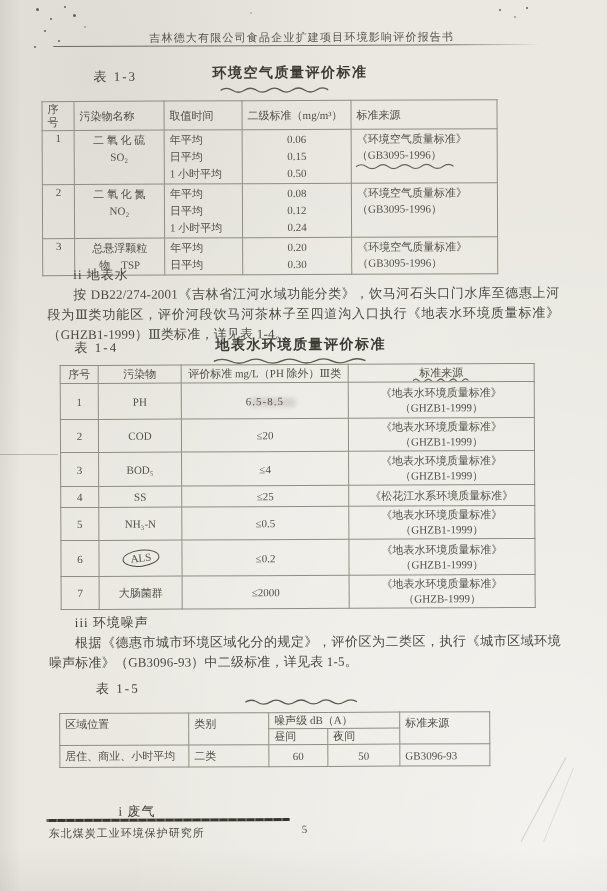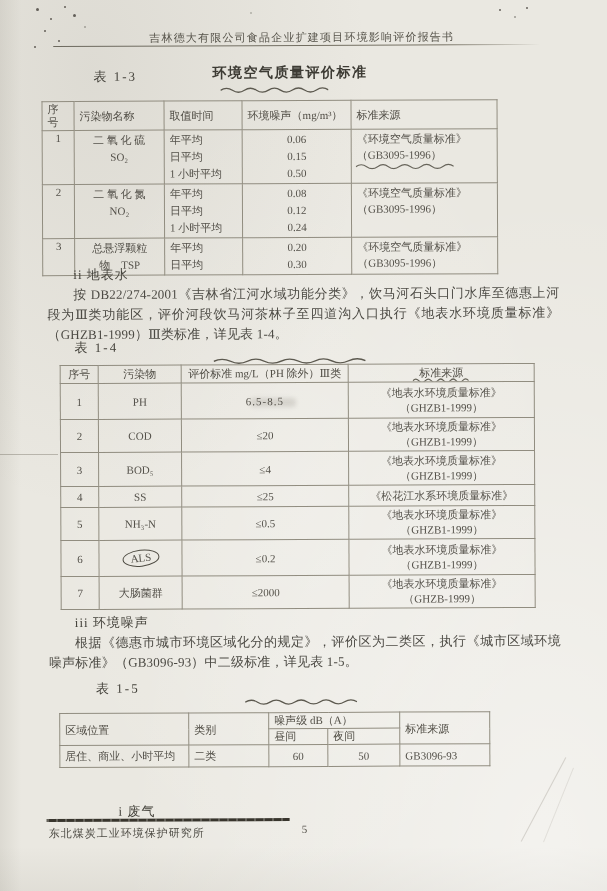--- a/index.html
+++ b/index.html
@@ -31,21 +31,21 @@
   .tc{text-align:center;}
   .vt{vertical-align:top;}
   .t3 td div{line-height:17px;}
   .t4 td{text-align:center;vertical-align:middle;}
   .t4 th{text-align:center;}
   .src-lines div{line-height:15px;}
   .src-lines div:empty{display:none;}
   .t3 .src-lines div{line-height:16px;}
   .pos-rel{position:relative;}
   .t5 th.vtp,.t5 td{vertical-align:middle;}
-  .t5 th.vtp{vertical-align:top;padding-top:10px;}
+  .t5 th.vtp{vertical-align:top;padding-top:4px;}
   .wavy{position:absolute;}
   .circle{display:inline-block;border:1.2px solid #4e4b42;border-radius:50%;
     padding:1px 7px 2px 7px;transform:rotate(-6deg);}
   .footer-rule{top:818px;left:45px;width:243px;height:3px;background:#38352d;
     background-image:repeating-linear-gradient(90deg, rgba(234,232,225,0.25) 0 2px, rgba(0,0,0,0) 2px 9px);}
   .footer-org{top:825px;left:47px;font-size:11px;letter-spacing:1px;color:#4c4a43;}
   .page-num{top:823px;left:300px;font-size:11px;color:#54514a;}
   .spk{position:absolute;background:rgba(45,42,36,0.7);border-radius:50%;}
   .crease-h{top:454px;left:0;width:58px;height:1px;background:rgba(105,100,88,0.38);}
   .fold{position:absolute;background:rgba(118,112,100,0.25);width:1px;}
@@ -92,21 +92,21 @@
           <col style="width:90px">
           <col style="width:78px">
           <col style="width:109px">
           <col style="width:146px">
         </colgroup>
       <tbody>
           <tr style="height:16px;">
         <th>序号</th>
         <th>污染物名称</th>
         <th>取值时间</th>
-        <th>环境噪声（mg/m³）</th>
+        <th>二级标准（mg/m³）</th>
         <th>标准来源</th>
       </tr>
       <tr style="height:52px;">
         <td class="vt tc">1</td>
         <td class="vt tc">
           <div>二 氧 化 硫</div>
           <div>SO₂</div>
         </td>
         <td class="vt">
           <div>年平均</div>
@@ -166,20 +166,21 @@
           <div>（GB3095-1996）</div>
         </td>
       </tr>
     </tbody>
       </table>
 
     <div class="abs sec-head" style="top:265px;left:74px;">ii 地表水</div>
     <div class="abs para" style="top:284px;">按 DB22/274-2001《吉林省江河水域功能分类》，饮马河石头口门水库至德惠上河段为Ⅲ类功能区，评价河段饮马河茶林子至四道沟入口执行《地表水环境质量标准》（GHZB1-1999）Ⅲ类标准，详见表 1-4。</div>
 
     <span class="abs tbl-label" style="top:338px;left:75px;">表 1-4</span>
+    <span class="abs tbl-title" style="top:336px;left:216px;">地表水环境质量评价标准</span>
     <svg class="wavy" style="top:356px;left:214px;" width="152" height="8" viewBox="0 0 108 8" preserveAspectRatio="none">
       <path d="M0 5 Q 6 1 12 5 T 24 5 T 36 5 T 48 5 T 60 5 T 72 5 T 84 5 T 96 5 T 108 5" fill="none" stroke="#5c594f" stroke-width="1.3"></path>
     </svg>
 
     <table class="t t4" style="left:60px;top:364px;width:474px;">
       <colgroup>
           <col style="width:38px">
           <col style="width:83px">
           <col style="width:167px">
           <col style="width:186px">

